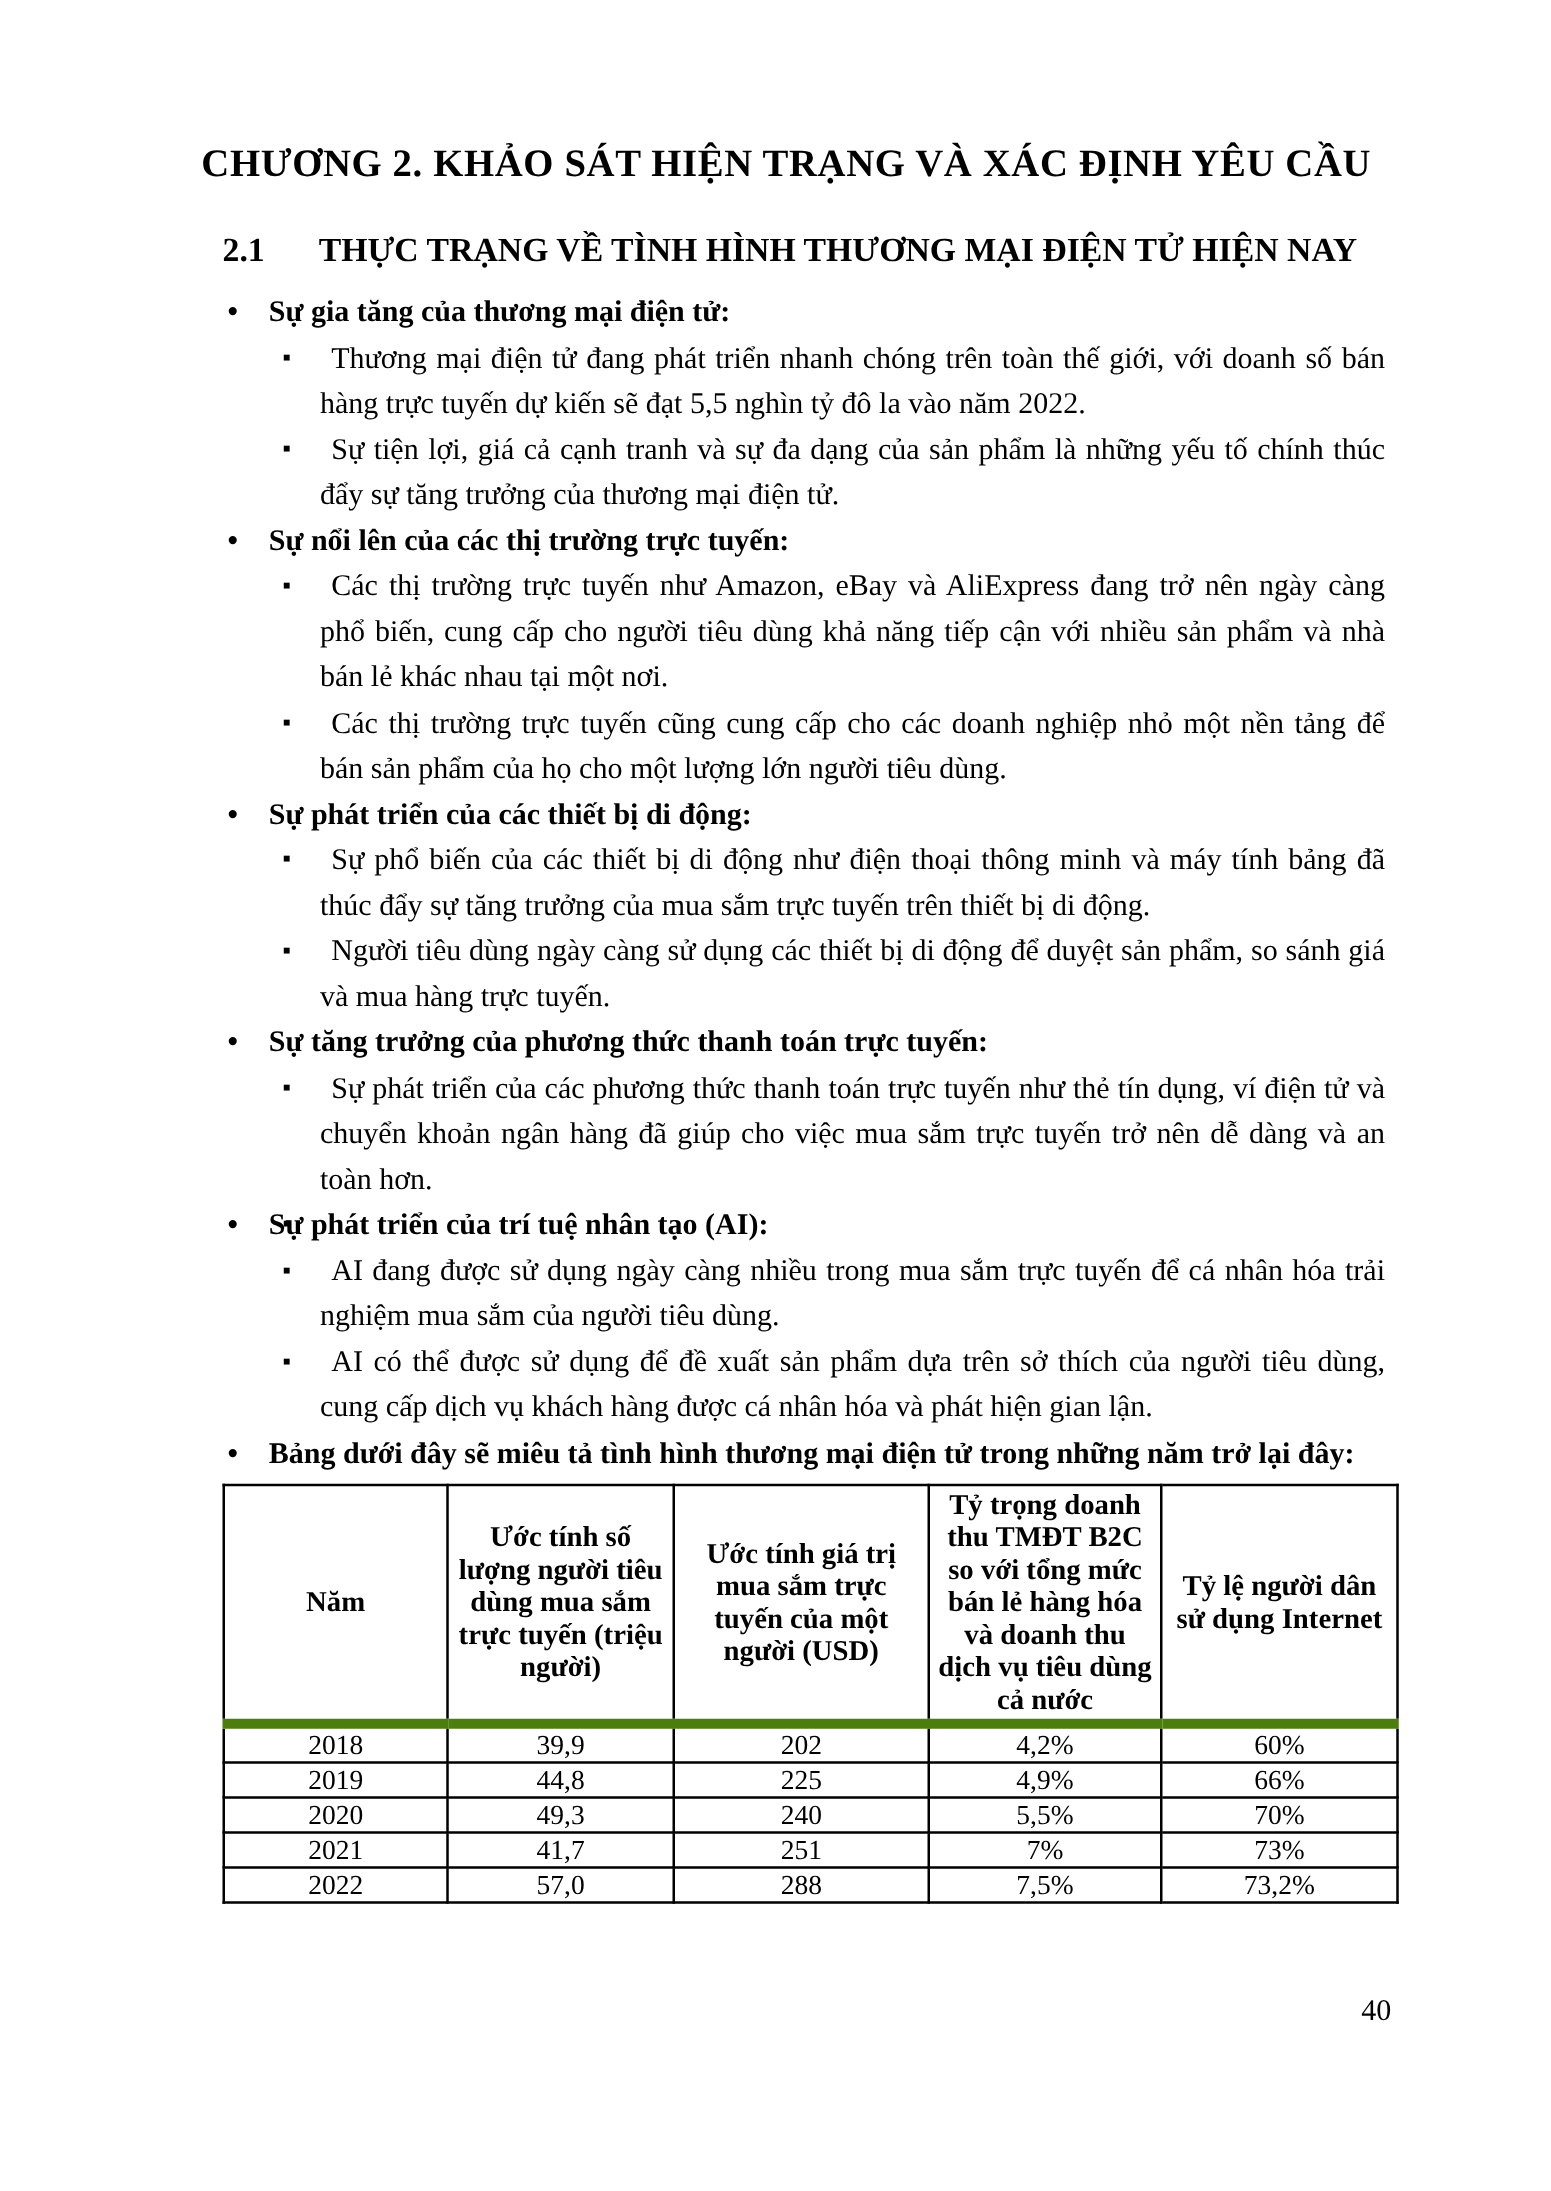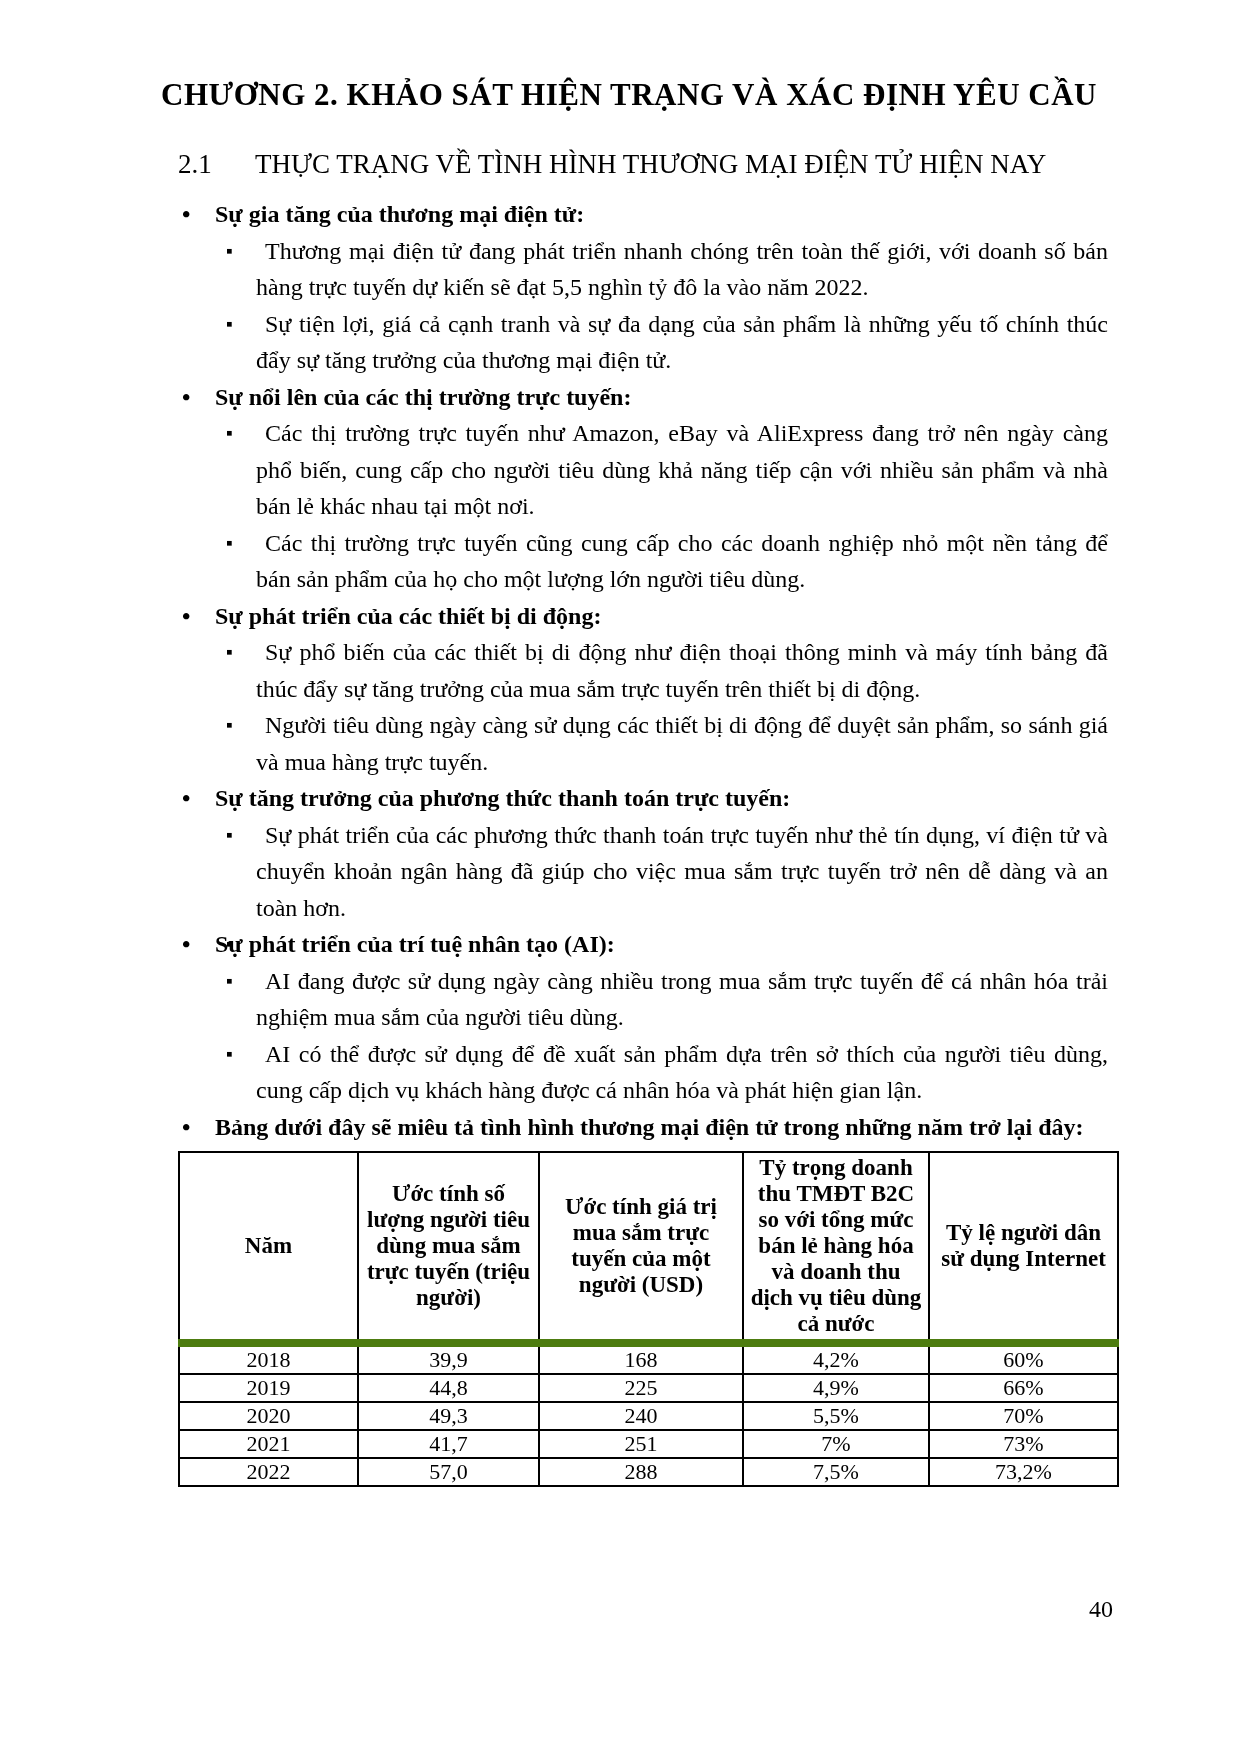--- a/index.html
+++ b/index.html
@@ -8,28 +8,28 @@
     background:#ffffff;
     position:relative;
     font-family:"Liberation Serif", serif;
     color:#000;
     overflow:hidden;
     margin:0 auto;
   }
   .content { padding:0 133px 0 150px; }
 
   .doc-title {
-    margin:0; padding-top:72px;
+    margin:0; padding-top:108px;
     font-size:31px; font-weight:bold;
     text-align:center; line-height:46px;
     letter-spacing:0.5px;
   }
   .section-heading {
     margin:26px 0 0 28px;
-    font-size:27px; font-weight:normal; line-height:40px;
+    font-size:27px; font-weight:bold; line-height:40px;
     display:flex;
   }
   .section-heading .sec-num { width:77px; flex:0 0 77px; }
 
   .bullets { margin-top:12px; }
 
   .b1 {
     position:relative; padding-left:65px;
     font-size:24px; font-weight:bold; line-height:36.5px;
   }
@@ -180,21 +180,21 @@
           <tr class="header">
         <th>Năm</th>
         <th>Ước tính số lượng người tiêu dùng mua sắm trực tuyến (triệu người)</th>
         <th>Ước tính giá trị mua sắm trực tuyến của một người (USD)</th>
         <th>Tỷ trọng doanh thu TMĐT B2C so với tổng mức bán lẻ hàng hóa và doanh thu dịch vụ tiêu dùng cả nước</th>
         <th>Tỷ lệ người dân sử dụng Internet</th>
       </tr>
       <tr>
         <td>2018</td>
         <td>39,9</td>
-        <td>168</td>
+        <td>202</td>
         <td>4,2%</td>
         <td>60%</td>
       </tr>
       <tr>
         <td>2019</td>
         <td>44,8</td>
         <td>225</td>
         <td>4,9%</td>
         <td>66%</td>
       </tr>

